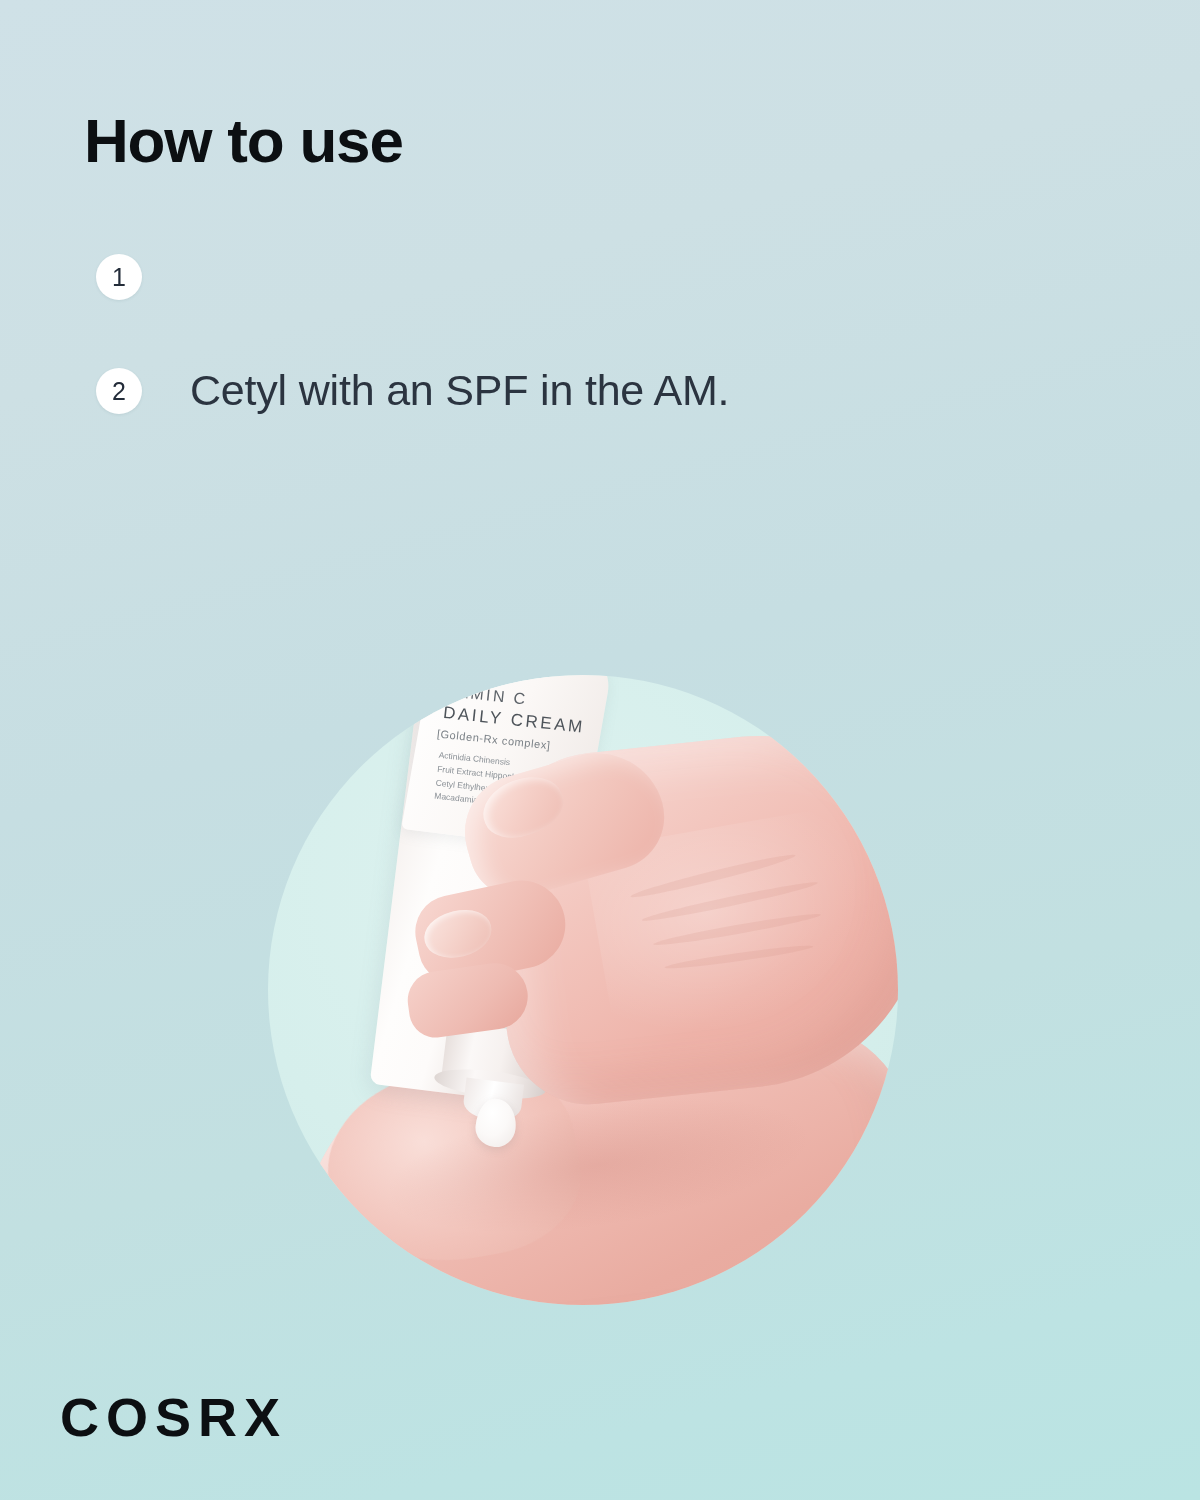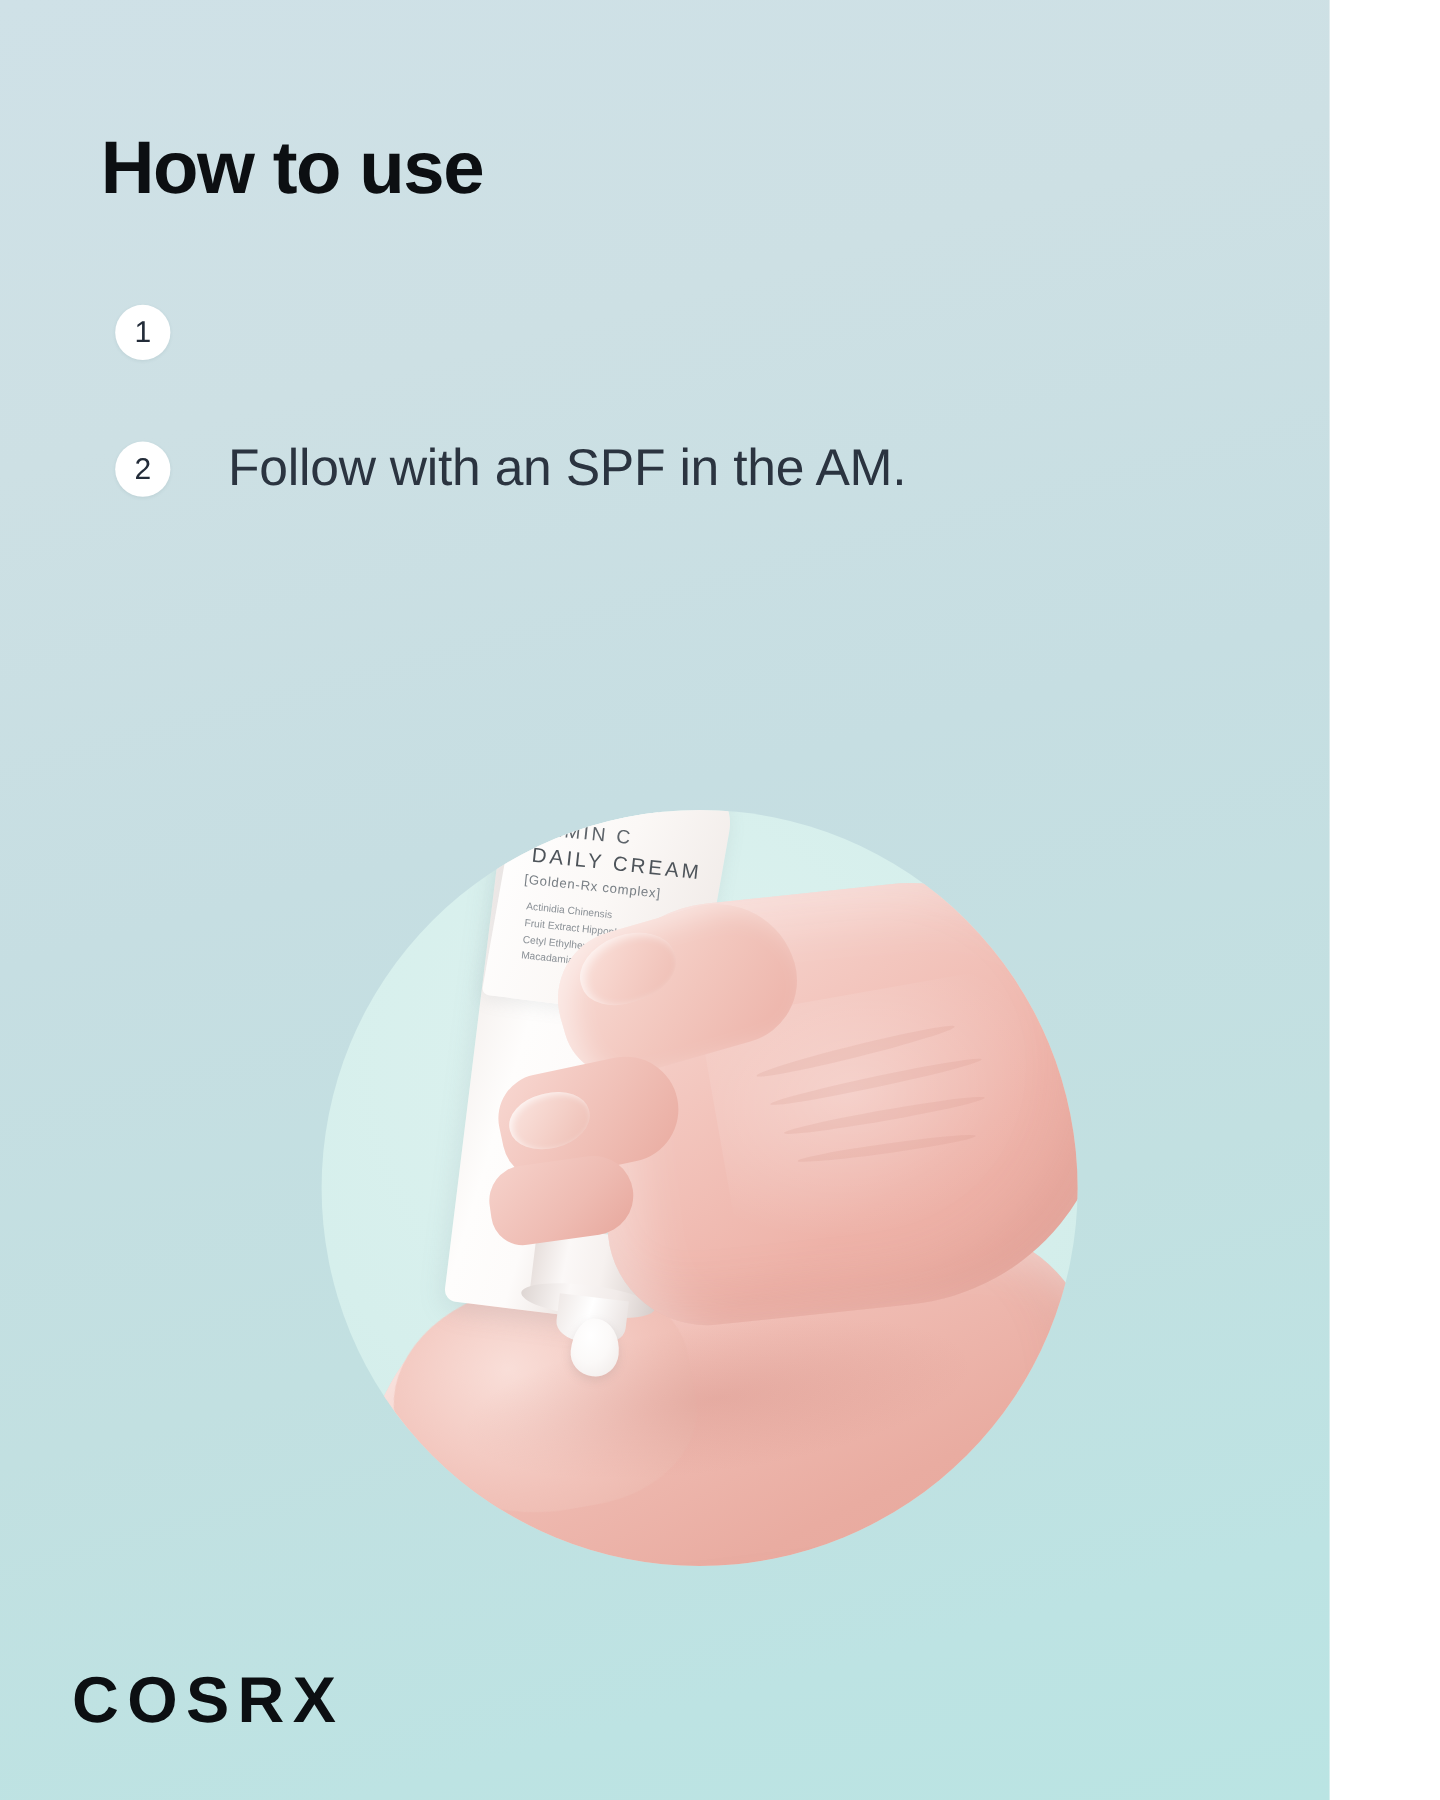--- a/index.html
+++ b/index.html
@@ -8,21 +8,21 @@
   }
   body {
     width: 1200px;
     height: 1500px;
     font-family: "Liberation Sans", sans-serif;
     overflow: hidden;
   }
 
   #page {
     position: relative;
-    width: 1108px;
+    width: 1200px;
     height: 1500px;
     background: linear-gradient(165deg, #cfe1e7 0%, #cde0e4 22%, #c6dee2 45%, #c2e0e1 68%, #bde3e3 88%, #bae4e3 100%);
     overflow: hidden;
   }
 
   
   #title {
     position: absolute;
     left: 84px;
     top: 66px;
@@ -343,21 +343,21 @@
   <h1 id="title">How to use</h1>
 
   <div id="steps">
 
     <div class="step">
       <div class="badge">1</div>
     </div>
 
     <div class="step">
       <div class="badge">2</div>
-      <div class="step-text">Follow with an SPF in the AM.</div>
+      <div class="step-text">Cetyl with an SPF in the AM.</div>
     </div>
 
   </div>
 
   <div id="photo-circle">
 
     <div class="lower-hand"></div>
     <div class="lower-hand-knuckle"></div>
     <div class="lower-hand-shadow"></div>
 

